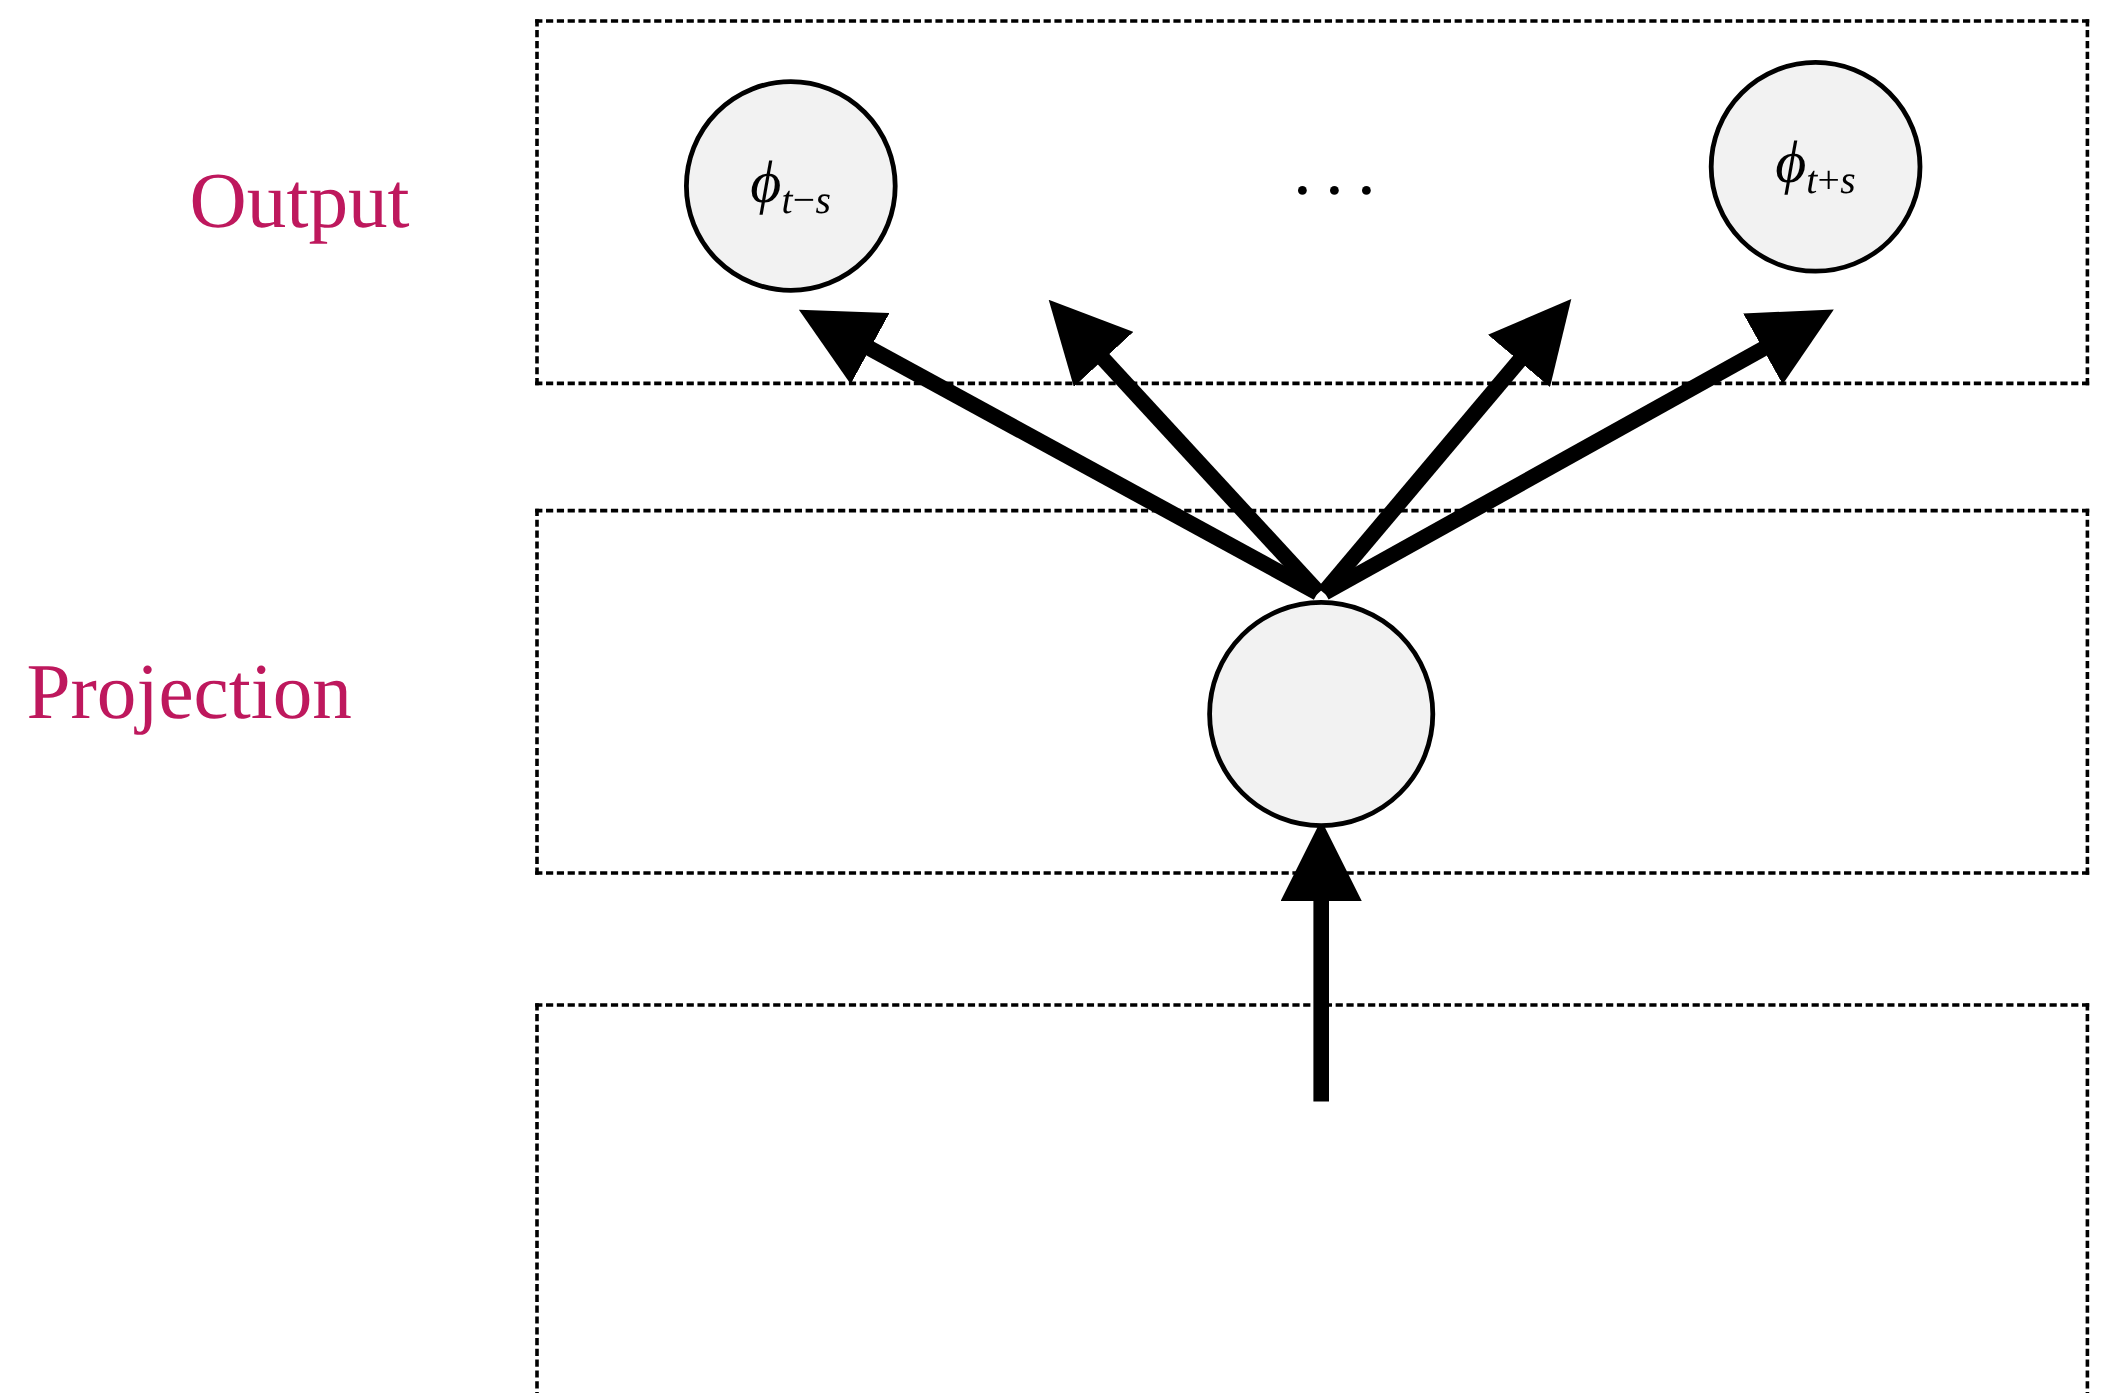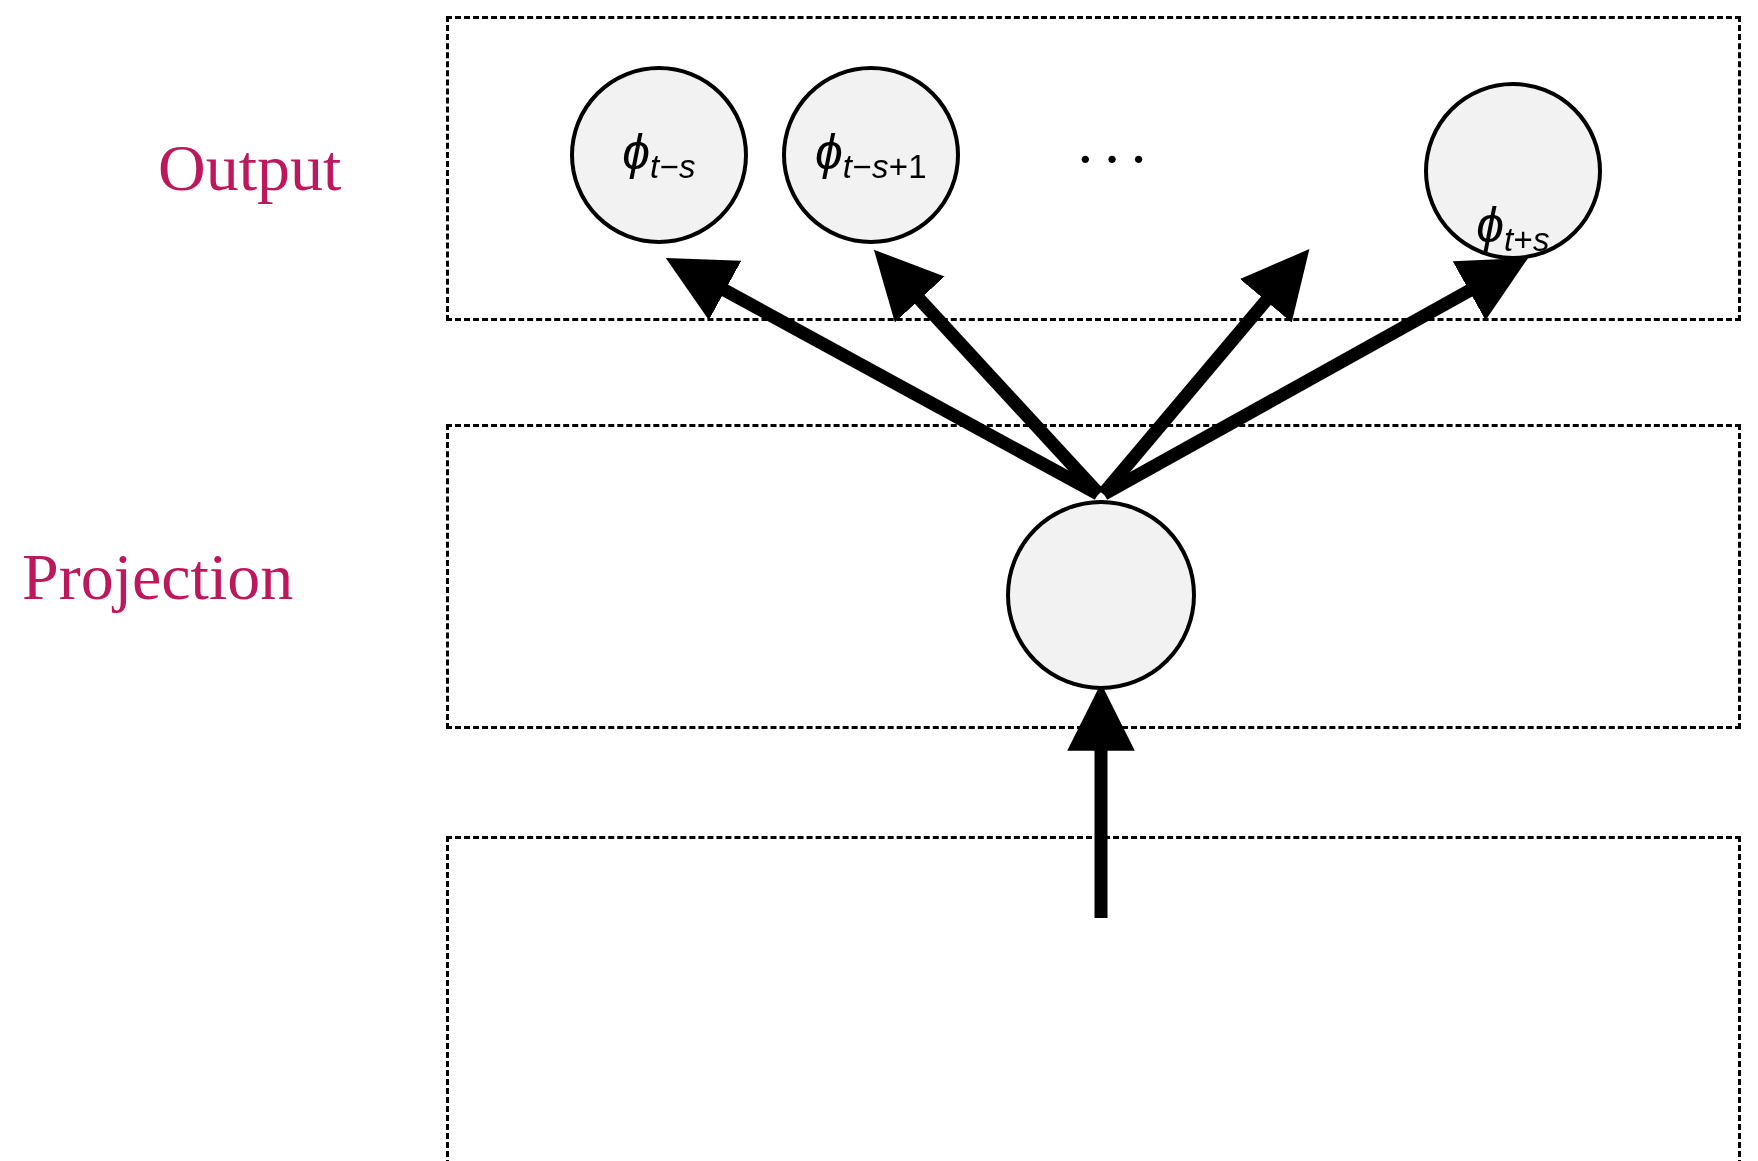--- a/index.html
+++ b/index.html
@@ -57,40 +57,40 @@
     border: 4px solid #000000;
     box-sizing: border-box;
     display: flex;
     align-items: center;
     justify-content: center;
   }
   .node-label {
     font-size: 50px;
     line-height: 1;
     white-space: nowrap;
-    font-family: Liberation Sans, sans-serif;
+    font-family: Liberation Serif, serif;
     font-style: italic;
     color: #000000;
     pointer-events: none;
   }
   .node-label .phi  { font-style: italic; }
   .node-label sub   {
     font-size: 0.66em;
     font-style: italic;
     vertical-align: -0.28em;
     letter-spacing: 0.3px;
   }
   .node-label sub .op { font-style: normal; }
   .node-label sub .num { font-style: normal; }
 
   
   #node-out-0 { left: 570px;  top: 66px;  width: 178px; height: 178px; }
   #node-out-1 { left: 782px;  top: 66px;  width: 178px; height: 178px; }
   #node-out-2 { left: 1212px; top: 66px;  width: 178px; height: 178px; }
-  #node-out-3 { left: 1424px; top: 82px;  width: 178px; height: 178px; align-items: flex-end; }
+  #node-out-3 { left: 1424px; top: 50px;  width: 178px; height: 178px; }
 
   
   #node-projection { left: 1006px; top: 500px; width: 190px; height: 190px; }
 
   
   #node-input { left: 1006px; top: 920px; width: 190px; height: 190px; }
 
   
   #output-ellipsis {
     position: absolute;
@@ -144,25 +144,20 @@
 
     <line x1="1104" y1="494" x2="1510" y2="268" stroke="#000000" stroke-width="13" marker-end="url(#arrowhead)"></line>
   </svg>
 
   <div class="node" id="node-out-0">
     <span class="node-label">
       <span class="phi">ϕ</span><sub><span>t</span><span class="op">−</span><span>s</span></sub>
     </span>
   </div>
 
-  <div class="node" id="node-out-1">
-    <span class="node-label">
-      <span class="phi">ϕ</span><sub><span>t</span><span class="op">−</span><span>s</span><span class="op">+</span><span class="num">1</span></sub>
-    </span>
-  </div>
 
   <div id="output-ellipsis">···</div>
 
 
   <div class="node" id="node-out-3">
     <span class="node-label">
       <span class="phi">ϕ</span><sub><span>t</span><span class="op">+</span><span>s</span></sub>
     </span>
   </div>
 

